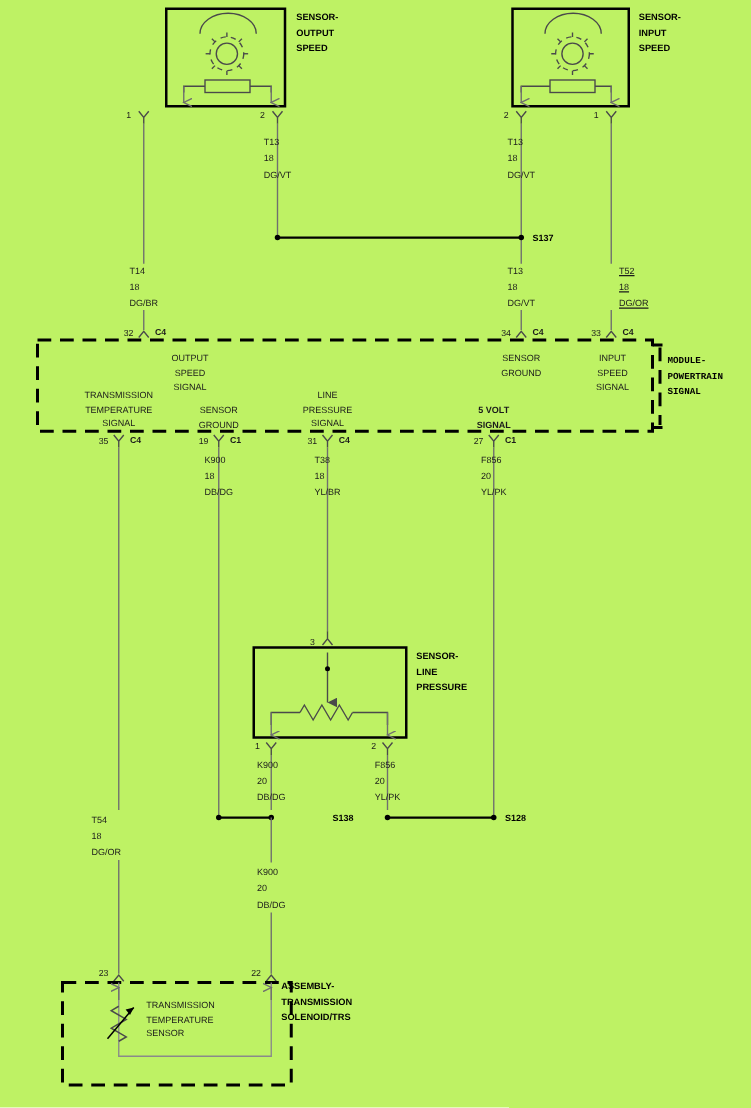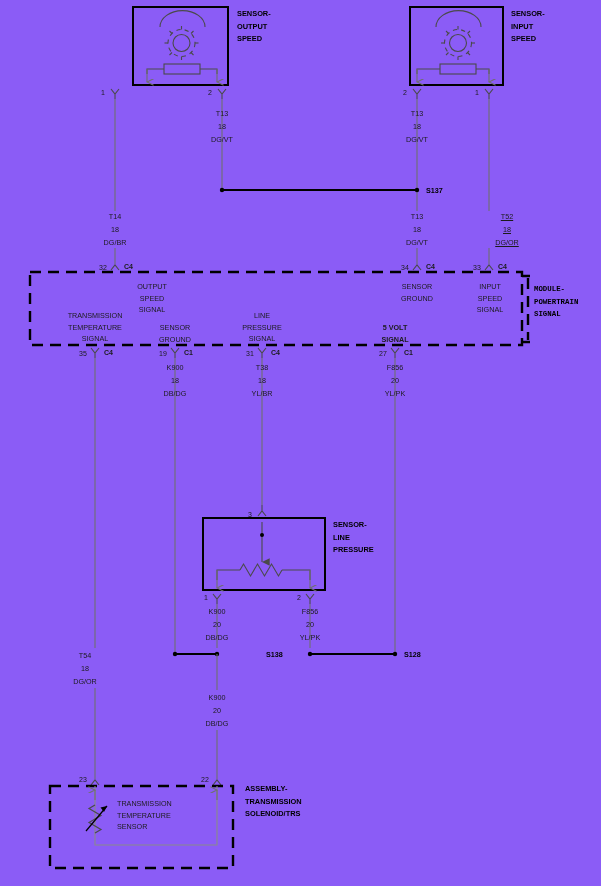--- a/index.html
+++ b/index.html
@@ -1,27 +1,27 @@
 <!DOCTYPE html>
 <html><head>
 <meta charset="utf-8">
 <style>
   html,body{margin:0;padding:0;background:#fff;}
   body{width:601px;height:886px;position:relative;
        font-family:"Liberation Sans","DejaVu Sans",sans-serif;
        -webkit-font-smoothing:none;}
-  #sheet{position:absolute;left:0;top:0;width:601px;height:886px;overflow:hidden;background:#8b5cf6;}
+  #sheet{position:absolute;left:0;top:0;width:601px;height:886px;overflow:hidden;background:#bef264;}
   svg#art{position:absolute;left:0;top:0;width:601px;height:886px;}
   .bold{font-weight:bold;color:#000;}
   .comp{position:absolute;font-size:7.4px;font-weight:bold;color:#000;line-height:12.6px;white-space:nowrap;}
   .inner{position:absolute;font-size:7.2px;color:#1b1b1b;line-height:11.6px;white-space:nowrap;}
   .inner.c{transform:translateX(-50%);text-align:center;}
   .pin{position:absolute;font-size:7px;color:#1b1b1b;white-space:nowrap;}
   .splice{position:absolute;font-size:7.2px;font-weight:bold;color:#000;white-space:nowrap;}
-  .wirenum{position:absolute;font-size:7.2px;color:#1b1b1b;white-space:nowrap;transform:translateX(-50%);text-align:center;line-height:12.8px;}
+  .wirenum{position:absolute;font-size:7.2px;color:#1b1b1b;white-space:nowrap;transform:translateX(-50%);line-height:12.8px;}
 </style>
 </head>
 <body>
 
 <div id="sheet">
 
   <svg id="art" viewBox="0 0 601 886" xmlns="http://www.w3.org/2000/svg">
     <defs>
       <marker id="arrDown" markerWidth="7" markerHeight="7" refX="3" refY="6" orient="auto">
         <path d="M0,0 L3,6 L6,0" fill="none" stroke="#6f6f6f" stroke-width="1"></path>
@@ -347,19 +347,19 @@
 
   <div class="pin" style="left:79px;top:776px;">23</div>
   <div class="pin" style="left:201px;top:776px;">22</div>
 
   <div class="inner" style="left:117px;top:798px;">
     <div>TRANSMISSION</div>
     <div>TEMPERATURE</div>
     <div>SENSOR</div>
   </div>
 
-  <div class="comp" style="left:245px;top:783px;">
+  <div class="comp" style="left:225px;top:783px;">
     <div>ASSEMBLY-</div>
     <div>TRANSMISSION</div>
     <div>SOLENOID/TRS</div>
   </div>
 
 </div>
 
 </body></html>

